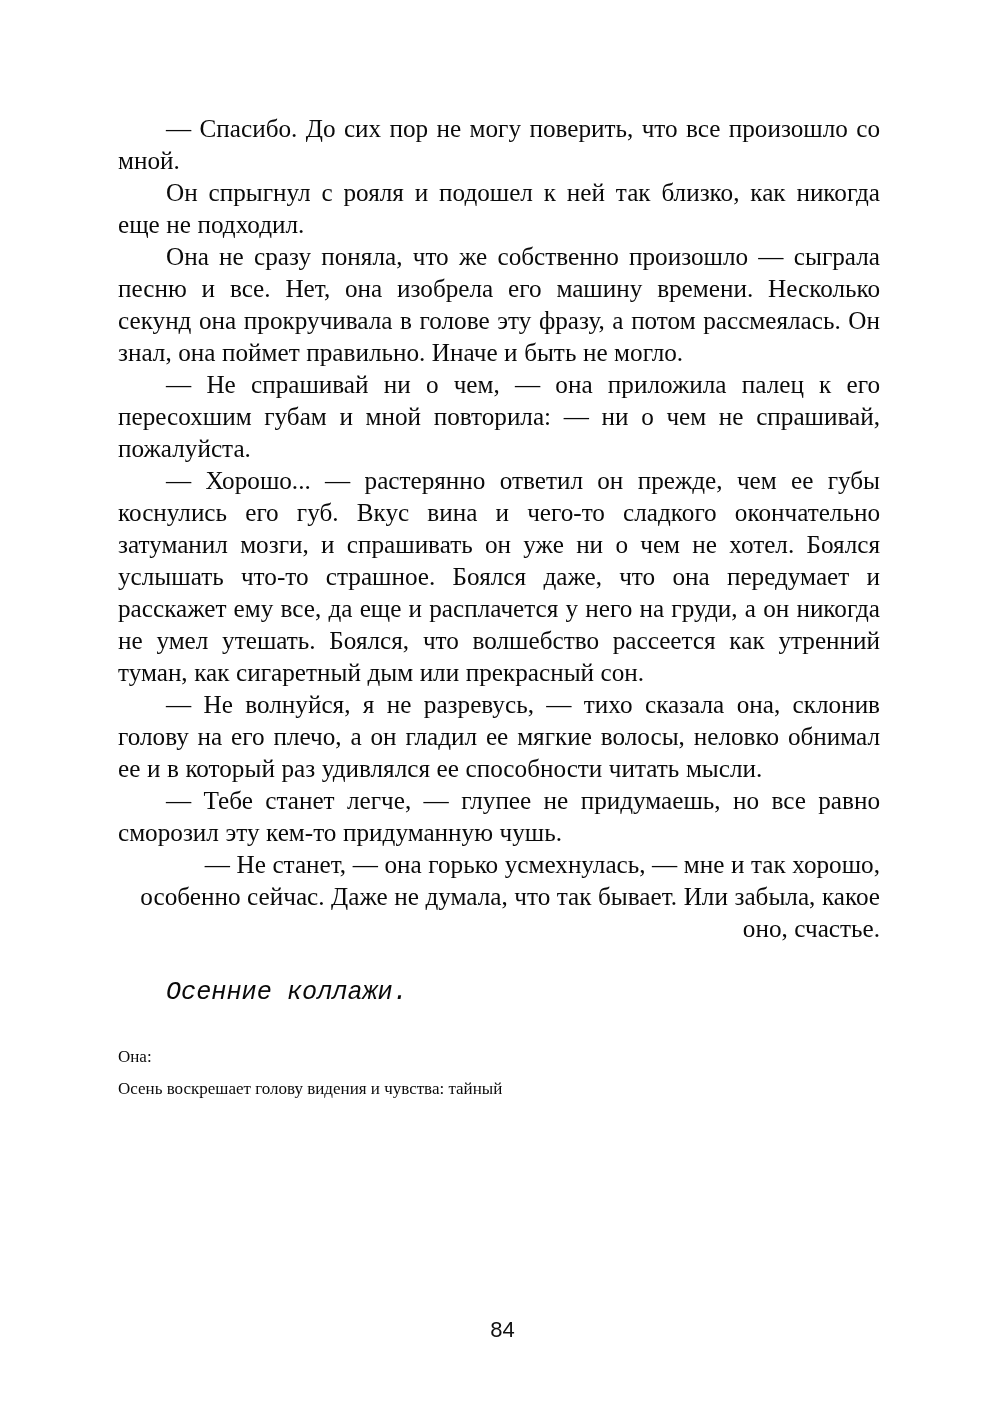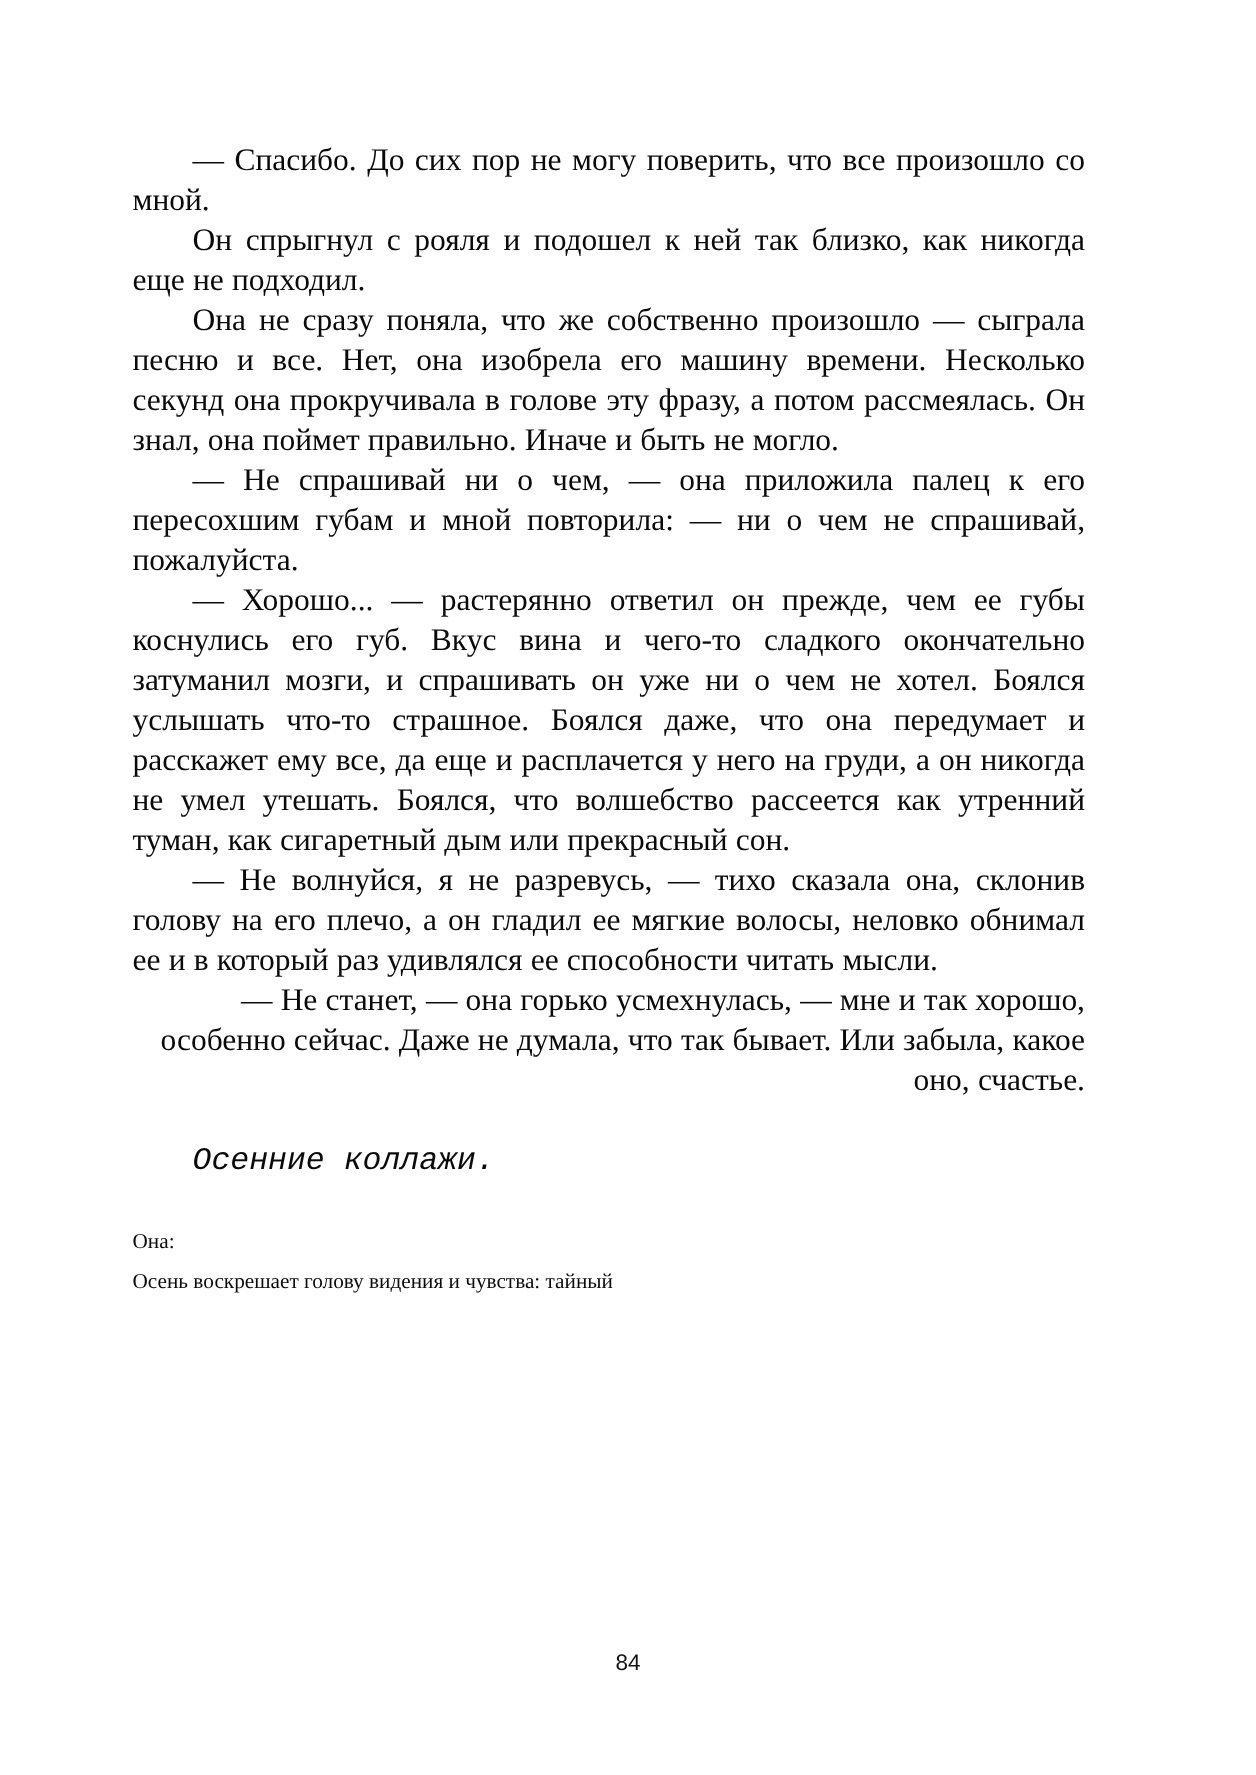--- a/index.html
+++ b/index.html
@@ -19,21 +19,21 @@
   }
 
   .page {
     position: absolute;
     inset: 0;
     background: #ffffff;
   }
 
   .text-column {
     position: absolute;
-    left: 106px;
+    left: 118px;
     top: 113px;
     width: 762px;
   }
 
   p.para {
     margin: 0;
     padding: 0;
     font-size: 25.2px;
     line-height: 32px;
     text-align: justify;
@@ -70,21 +70,21 @@
   .blank-line {
     height: 32px;
   }
 
   .page-number {
     position: absolute;
     left: 0;
     right: 0;
     top: 1316px;
     text-align: center;
-    font-size: 18px;
+    font-size: 22px;
     line-height: 28px;
     font-family: "Liberation Sans", "DejaVu Sans", sans-serif;
     color: #111111;
   }
 </style>
 </head>
 <body>
 
 <div class="page">
 
@@ -96,20 +96,21 @@
 
     <p class="para">Она не сразу поняла, что же собственно произошло — сыграла песню и все. Нет, она изобрела его машину времени. Несколько секунд она прокручивала в голове эту фразу, а потом рассмеялась. Он знал, она поймет правильно. Иначе и быть не могло.</p>
 
 
     <p class="para">— Не спрашивай ни о чем, — она приложила палец к его пересохшим губам и мной повторила: — ни о чем не спрашивай, пожалуйста.</p>
 
     <p class="para">— Хорошо... — растерянно ответил он прежде, чем ее губы коснулись его губ. Вкус вина и чего-то сладкого окончательно затуманил мозги, и спрашивать он уже ни о чем не хотел. Боялся услышать что-то страшное. Боялся даже, что она передумает и расскажет ему все, да еще и расплачется у него на груди, а он никогда не умел утешать. Боялся, что волшебство рассеется как утренний туман, как сигаретный дым или прекрасный сон.</p>
 
     <p class="para">— Не волнуйся, я не разревусь, — тихо сказала она, склонив голову на его плечо, а он гладил ее мягкие волосы, неловко обнимал ее и в который раз удивлялся ее способности читать мысли.</p>
 
+    <p class="para">— Тебе станет легче, — глупее не придумаешь, но все равно сморозил эту кем-то придуманную чушь.</p>
 
     <p class="para last-left">— Не станет, — она горько усмехнулась, — мне и так хорошо, особенно сейчас. Даже не думала, что так бывает. Или забыла, какое оно, счастье.</p>
 
     <div class="blank-line"></div>
 
     <p class="italic-head">Осенние коллажи.</p>
 
     <div class="blank-line"></div>
 
     <p class="flush">Она:</p>

